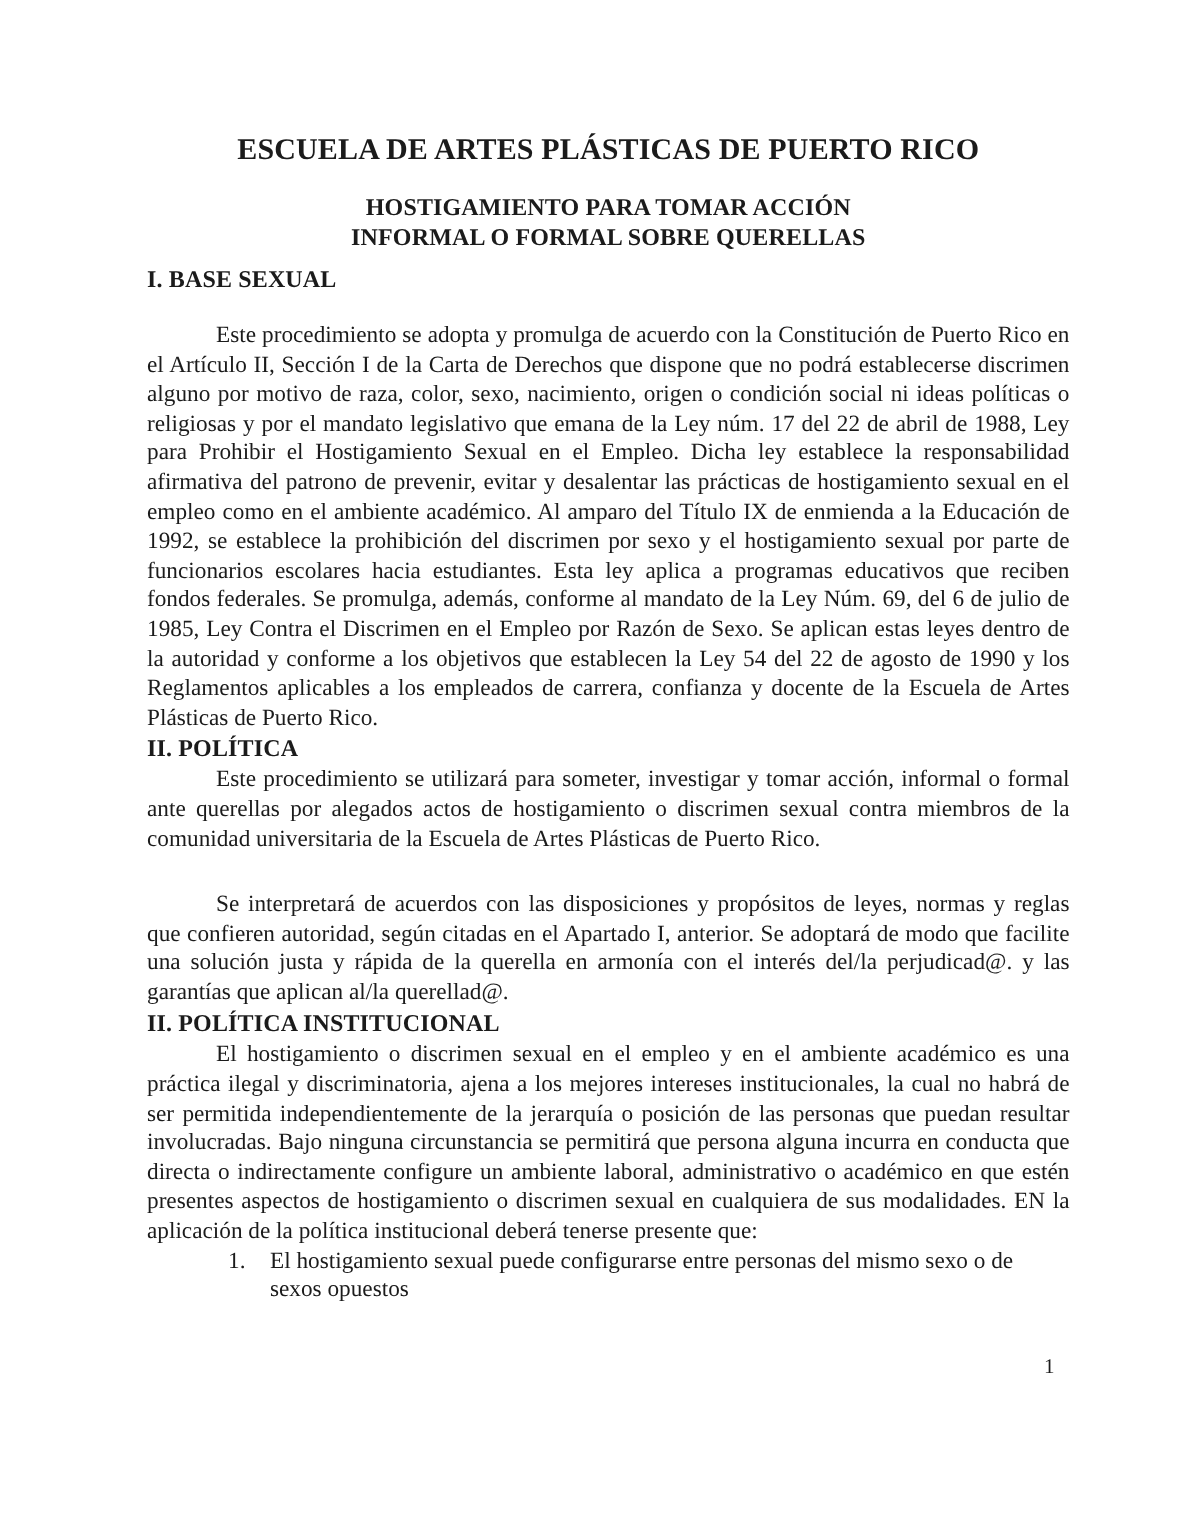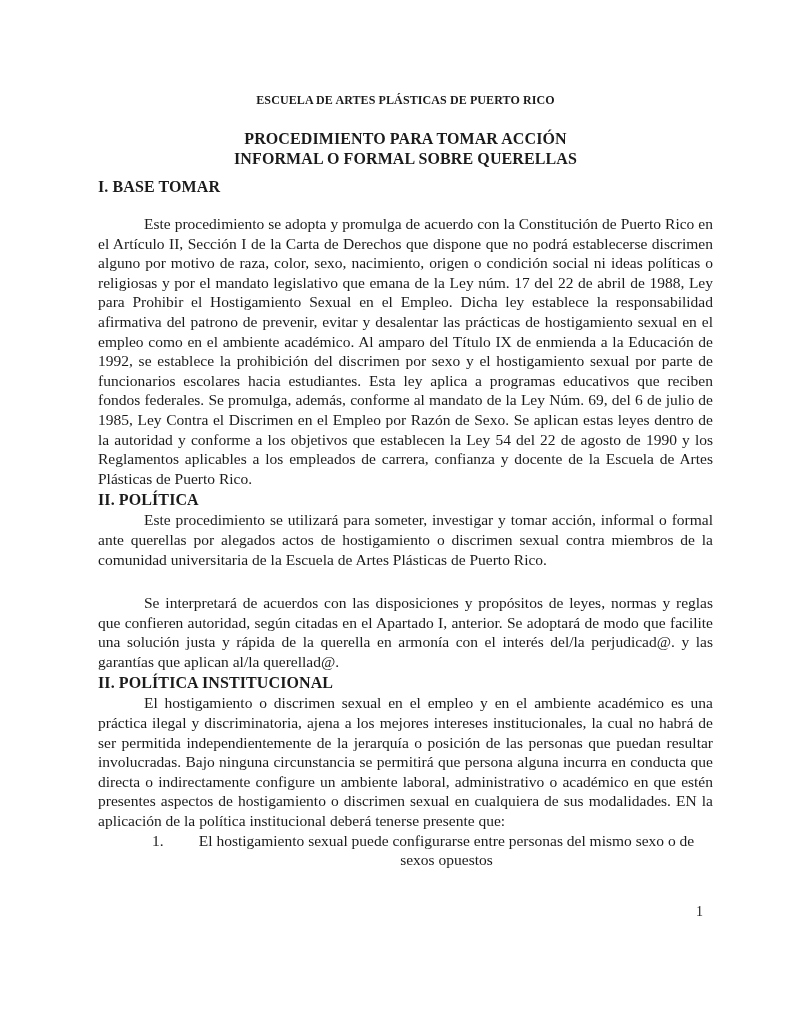--- a/index.html
+++ b/index.html
@@ -18,21 +18,21 @@
     box-sizing: border-box;
     background: var(--paper);
     color: var(--ink);
     padding: 90px 78px 0 98px;
     font-family: "Liberation Serif", "DejaVu Serif", serif;
     font-size: 15.5px;
     line-height: 19.6px;
     overflow: hidden;
   }
   .doc-title {
-    font-size: 12px;
+    font-size: 20px;
     font-weight: bold;
     text-align: center;
     line-height: 20px;
     margin: 0 0 19px 0;
     letter-spacing: 0.1px;
   }
   .subtitle-block {
     margin: 0;
   }
   .subtitle-line {
@@ -67,44 +67,44 @@
   .list-item {
     display: flex;
     padding-left: 54px;
   }
   .list-num {
     flex: none;
     width: 28px;
   }
   .list-text {
     flex: 1;
-    text-align: center;
+    text-align: left;
   }
   .page-number {
     position: absolute;
     top: 903px;
     right: 88px;
     font-size: 14px;
     line-height: 18px;
   }
 </style>
 </head>
 <body>
 
 <div class="page">
 
   <h1 class="doc-title">ESCUELA DE ARTES PLÁSTICAS DE PUERTO RICO</h1>
 
   <div class="subtitle-block">
-    <div class="subtitle-line">PROCEDIMIENTO PARA TOMAR ACCIÓN</div>
+    <div class="subtitle-line">HOSTIGAMIENTO PARA TOMAR ACCIÓN</div>
     <div class="subtitle-line">INFORMAL O FORMAL SOBRE QUERELLAS</div>
   </div>
 
   <section>
-    <h2 class="section-heading first">I. BASE TOMAR</h2>
+    <h2 class="section-heading first">I. BASE SEXUAL</h2>
     <p class="para">Este procedimiento se adopta y promulga de acuerdo con la Constitución de Puerto Rico en el Artículo II, Sección I de la Carta de Derechos que dispone que no podrá establecerse discrimen alguno por motivo de raza, color, sexo, nacimiento, origen o condición social ni ideas políticas o religiosas y por el mandato legislativo que emana de la Ley núm. 17 del 22 de abril de 1988, Ley para Prohibir el Hostigamiento Sexual en el Empleo. Dicha ley establece la responsabilidad afirmativa del patrono de prevenir, evitar y desalentar las prácticas de hostigamiento sexual en el empleo como en el ambiente académico. Al amparo del Título IX de enmienda a la Educación de 1992, se establece la prohibición del discrimen por sexo y el hostigamiento sexual por parte de funcionarios escolares hacia estudiantes. Esta ley aplica a programas educativos que reciben fondos federales. Se promulga, además, conforme al mandato de la Ley Núm. 69, del 6 de julio de 1985, Ley Contra el Discrimen en el Empleo por Razón de Sexo. Se aplican estas leyes dentro de la autoridad y conforme a los objetivos que establecen la Ley 54 del 22 de agosto de 1990 y los Reglamentos aplicables a los empleados de carrera, confianza y docente de la Escuela de Artes Plásticas de Puerto Rico.</p>
   </section>
 
   <section>
     <h2 class="section-heading">II. POLÍTICA</h2>
     <p class="para">Este procedimiento se utilizará para someter, investigar y tomar acción, informal o formal ante querellas por alegados actos de hostigamiento o discrimen sexual contra miembros de la comunidad universitaria de la Escuela de Artes Plásticas de Puerto Rico.</p>
     <p class="para spaced">Se interpretará de acuerdos con las disposiciones y propósitos de leyes, normas y reglas que confieren autoridad, según citadas en el Apartado I, anterior. Se adoptará de modo que facilite una solución justa y rápida de la querella en armonía con el interés del/la perjudicad@. y las garantías que aplican al/la querellad@.</p>
   </section>
 
   <section>

